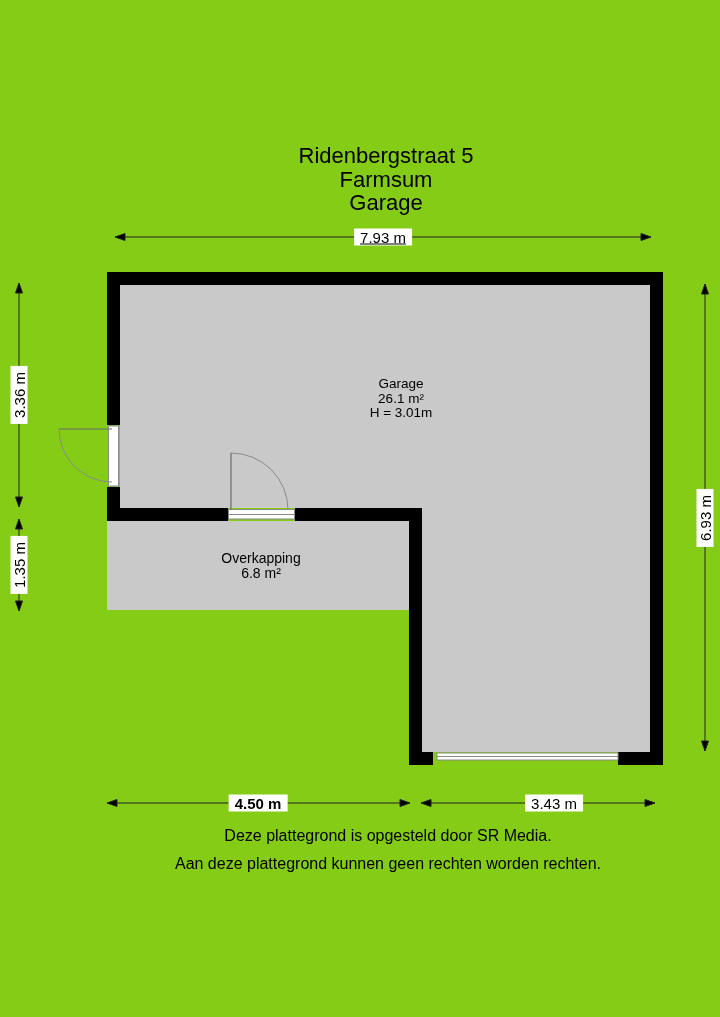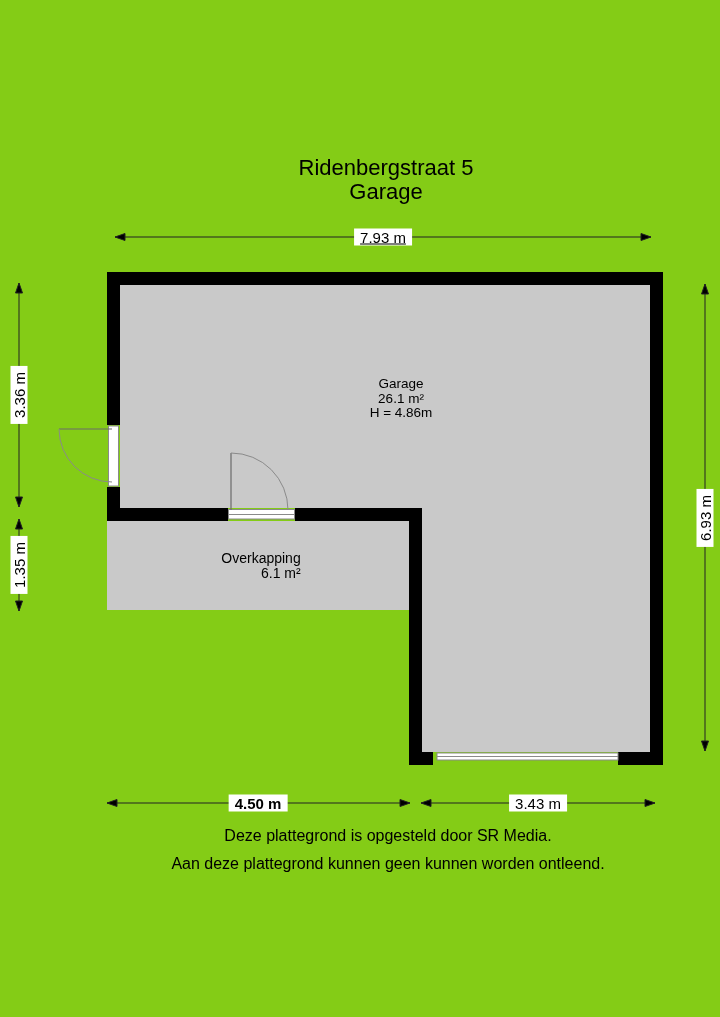--- a/index.html
+++ b/index.html
@@ -11,21 +11,21 @@
   .label{
     position:absolute;transform:translate(-50%,-50%);
     text-align:center;white-space:nowrap;color:#000;
   }
   .dim{
     font-size:15px;line-height:17px;background:#ffffff;padding:0 6px;
   }
   .dim.vert{transform:translate(-50%,-50%) rotate(-90deg);}
   .title-block{font-size:22px;line-height:23.5px;}
   .room-label-garage{font-size:13.5px;line-height:14.5px;}
-  .room-label-over{font-size:14px;line-height:15px;text-align:right;}
+  .room-label-over{font-size:14px;line-height:15px;}
   .footer-block{font-size:16px;line-height:27.5px;}
 </style>
 </head>
 <body>
 
 <div class="page">
 
   <svg width="720" height="1017" viewBox="0 0 720 1017">
 
     <g>
@@ -92,38 +92,39 @@
       <g>
         <line x1="421" y1="803" x2="655" y2="803"></line>
         <polygon points="421,803 431,799.5 431,806.5"></polygon>
         <polygon points="655,803 645,799.5 645,806.5"></polygon>
       </g>
     </g>
   </svg>
 
   <div class="label title-block" style="left:386px;top:179px;">
     <div>Ridenbergstraat 5</div>
+    <div>Farmsum</div>
     <div>Garage</div>
   </div>
 
   <div class="label dim" style="left:383px;top:237px;text-decoration:underline;">7.93 m</div>
   <div class="label dim vert" style="left:19px;top:395px;">3.36 m</div>
   <div class="label dim vert" style="left:19px;top:565px;">1.35 m</div>
   <div class="label dim vert" style="left:705px;top:518px;">6.93 m</div>
   <div class="label dim" style="left:258px;top:803px;font-weight:bold;">4.50 m</div>
-  <div class="label dim" style="left:538px;top:803px;">3.43 m</div>
+  <div class="label dim" style="left:554px;top:803px;">3.43 m</div>
 
   <div class="label room-label-garage" style="left:401px;top:399px;">
     <div>Garage</div>
     <div>26.1 m²</div>
-    <div>H = 4.86m</div>
+    <div>H = 3.01m</div>
   </div>
   <div class="label room-label-over" style="left:261px;top:566px;">
     <div>Overkapping</div>
-    <div>6.1 m²</div>
+    <div>6.8 m²</div>
   </div>
 
   <div class="label footer-block" style="left:388px;top:849px;">
     <div>Deze plattegrond is opgesteld door SR Media.</div>
-    <div>Aan deze plattegrond kunnen geen kunnen worden ontleend.</div>
+    <div>Aan deze plattegrond kunnen geen rechten worden rechten.</div>
   </div>
 
 </div>
 
 </body></html>

